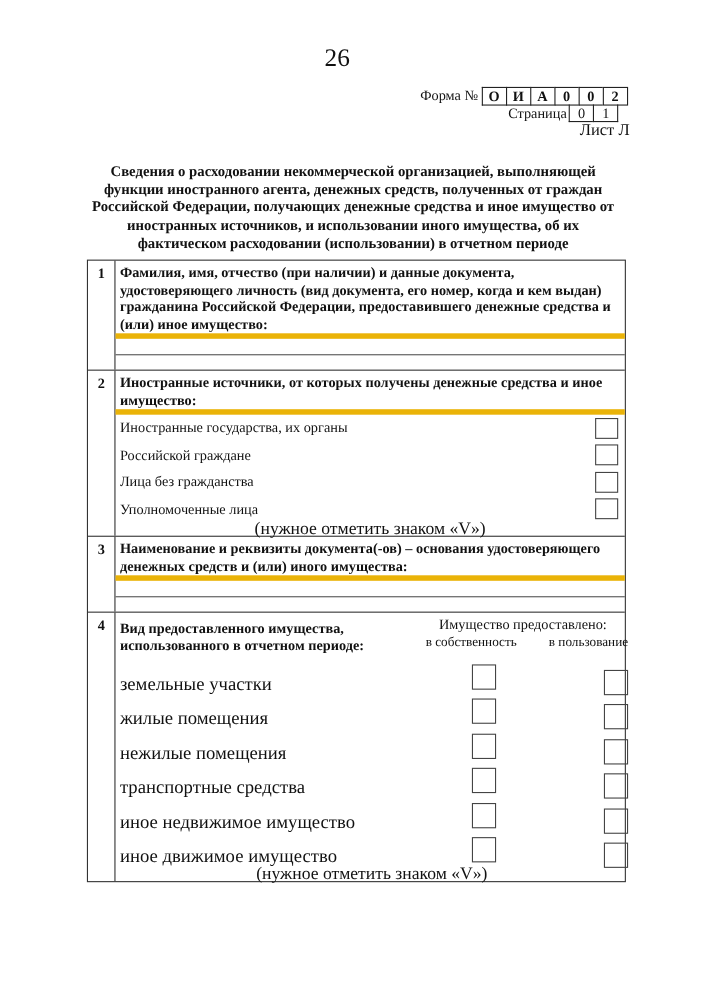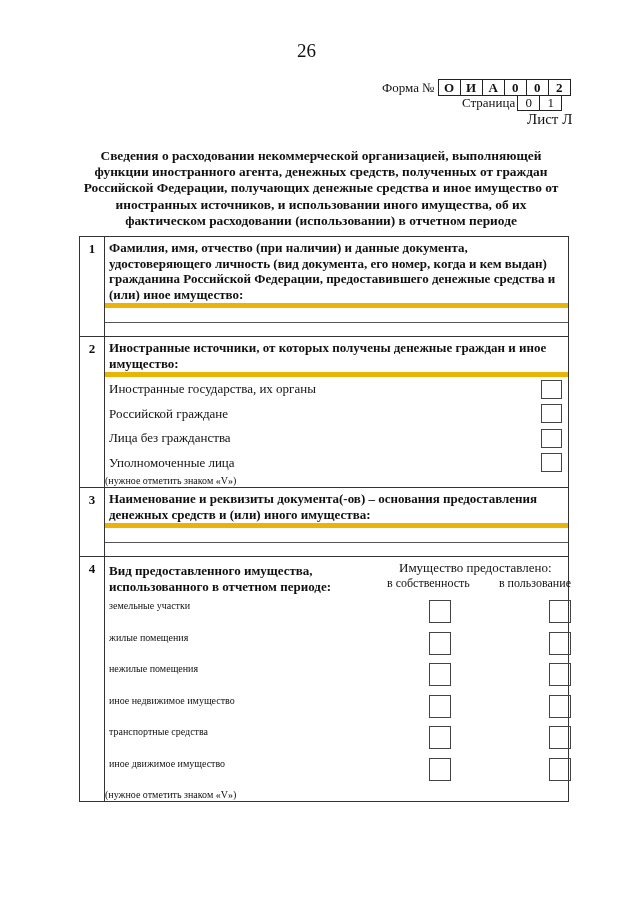--- a/index.html
+++ b/index.html
@@ -1,45 +1,45 @@
 <!DOCTYPE html>
 <html><head>
 <meta charset="utf-8">
 <style>
   html, body { margin:0; padding:0; background:#fff; }
   body { width:640px; height:905px; position:relative; overflow:hidden;
          font-family:"Liberation Serif","DejaVu Serif",serif; color:#111; }
-  .page-num { position:absolute; top:40px; left:0; width:613px; text-align:center; font-size:19px; }
-  .form-code { position:absolute; top:79px; left:382px; display:flex; align-items:center; font-size:13px; }
+  .page-num { position:absolute; top:40px; left:0; width:613px; text-align:center; font-size:23px; }
+  .form-code { position:absolute; top:79px; left:382px; display:flex; align-items:flex-start; font-size:13px; }
   .form-code .lbl { margin-right:3px; }
   .cells { display:flex; }
   .cell { width:21px; height:15px; border:1px solid #222; border-right:none; text-align:center; font-weight:bold; font-size:13px; line-height:15px; }
   .cells .cell:last-child { border-right:1px solid #222; }
   .page-row { position:absolute; top:95px; left:462px; display:flex; align-items:center; font-size:13px; }
   .page-row .lbl { margin-right:2px; }
   .page-row .cell { font-weight:normal; border-top:none; }
   .sheet { position:absolute; top:111px; left:527px; font-size:15px; }
   .title { position:absolute; top:148px; left:74px; width:494px; text-align:center; font-weight:bold; font-size:13.4px; line-height:16.2px; }
   .tbl { position:absolute; left:79px; top:236px; width:488px; border:1px solid #333; border-bottom:1.5px solid #333; }
   .sec { display:flex; border-bottom:1px solid #333; }
   .sec:last-child { border-bottom:none; }
   .num { width:24px; text-align:center; font-weight:bold; font-size:13px; padding-top:4px; border-right:1px solid #333; flex:none; }
   .body { flex:1; }
   .head { font-weight:bold; font-size:13px; line-height:15.5px; padding:3px 4px 1px 4px; border-bottom:5px solid #eab308; }
   .blank { height:14px; border-bottom:1px solid #555; }
   .blank.last { border-bottom:none; height:13px; }
   .opt { display:flex; align-items:center; justify-content:space-between; height:24.5px; font-size:13px; padding:0 6px 0 4px; }
   .box { width:19px; height:17px; border:1px solid #444; display:inline-block; }
-  .note { font-size:10px; height:12px; line-height:12px; }
+  .note { text-align:center; font-size:16px; height:12px; line-height:12px; }
   .head4 { display:flex; font-size:13px; line-height:15.5px; padding:3px 0 0 4px; height:40px;font-family:Liberation Serif, serif; }
   .head4 .lft { font-weight:bold; width:272px; padding-top:3px; }
   .head4 .rgt { flex:1; }
   .head4 .rgt .t1 { padding-left:18px; }
   .head4 .rgt .sub { display:flex; justify-content:space-between; padding-left:6px; font-size:12px;text-align:right; }
-  .opt4 { display:flex; align-items:flex-start; height:31.5px; font-size:10px; padding-left:4px; }
+  .opt4 { display:flex; align-items:flex-end; height:31.5px; font-size:17px; padding-left:4px; }
   .opt4 .lab { width:320px; }
   .opt4 .b1 { width:120px; }
   .opt4 .box { width:20px; height:21px; }
 </style>
 </head>
 <body>
 
 <div class="page-num">26</div>
 
 <div class="form-code">
@@ -71,21 +71,21 @@
     <div class="body">
       <div class="head">Фамилия, имя, отчество (при наличии) и данные документа, удостоверяющего личность (вид документа, его номер, когда и кем выдан) гражданина Российской Федерации, предоставившего денежные средства и (или) иное имущество:</div>
       <div class="blank"></div>
       <div class="blank last"></div>
     </div>
   </div>
 
   <div class="sec">
     <div class="num">2</div>
     <div class="body">
-      <div class="head">Иностранные источники, от которых получены денежные граждан и иное имущество:</div>
+      <div class="head">Иностранные источники, от которых получены денежные средства и иное имущество:</div>
       <div class="opt">
           <span>Иностранные государства, их органы</span>
           <span class="box"></span>
         </div>
       <div class="opt">
           <span>Российской граждане</span>
           <span class="box"></span>
         </div>
       <div class="opt">
           <span>Лица без гражданства</span>
@@ -95,21 +95,21 @@
           <span>Уполномоченные лица</span>
           <span class="box"></span>
         </div>
       <div class="note">(нужное отметить знаком «V»)</div>
     </div>
   </div>
 
   <div class="sec">
     <div class="num">3</div>
     <div class="body">
-      <div class="head">Наименование и реквизиты документа(-ов) – основания предоставления денежных средств и (или) иного имущества:</div>
+      <div class="head">Наименование и реквизиты документа(-ов) – основания удостоверяющего денежных средств и (или) иного имущества:</div>
       <div class="blank"></div>
       <div class="blank last"></div>
     </div>
   </div>
 
   <div class="sec">
     <div class="num">4</div>
     <div class="body">
       <div class="head4">
         <div class="lft">Вид предоставленного имущества, использованного в отчетном периоде:</div>
@@ -130,26 +130,26 @@
           <span class="lab">жилые помещения</span>
           <span class="b1"><span class="box"></span></span>
           <span class="box"></span>
         </div>
       <div class="opt4">
           <span class="lab">нежилые помещения</span>
           <span class="b1"><span class="box"></span></span>
           <span class="box"></span>
         </div>
       <div class="opt4">
-          <span class="lab">иное недвижимое имущество</span>
+          <span class="lab">транспортные средства</span>
           <span class="b1"><span class="box"></span></span>
           <span class="box"></span>
         </div>
       <div class="opt4">
-          <span class="lab">транспортные средства</span>
+          <span class="lab">иное недвижимое имущество</span>
           <span class="b1"><span class="box"></span></span>
           <span class="box"></span>
         </div>
       <div class="opt4">
           <span class="lab">иное движимое имущество</span>
           <span class="b1"><span class="box"></span></span>
           <span class="box"></span>
         </div>
       <div class="note">(нужное отметить знаком «V»)</div>
     </div>

